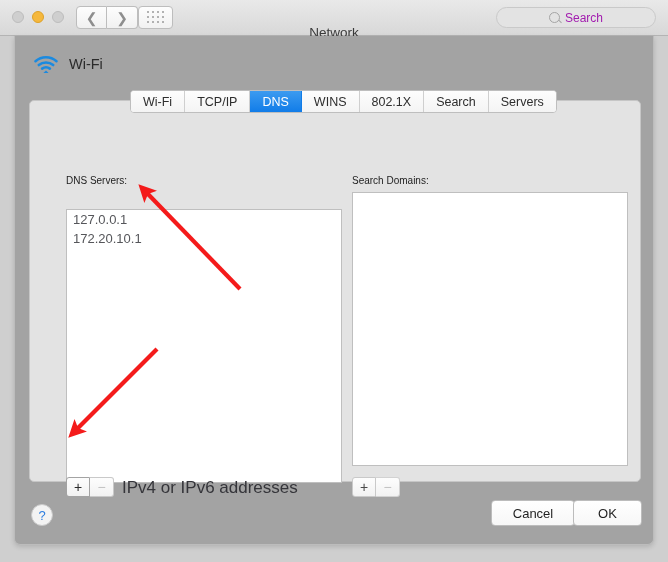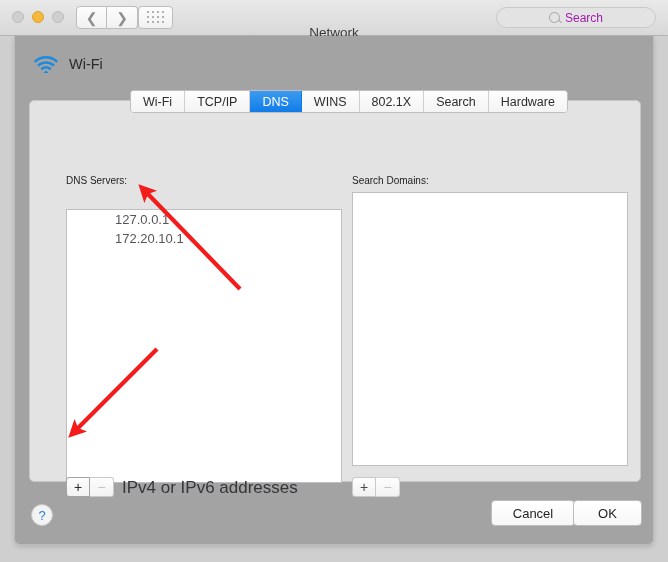--- a/index.html
+++ b/index.html
@@ -225,21 +225,21 @@
 
   .listbox {
     position: absolute;
     background: #ffffff;
     border: 1px solid #bfbfbf;
     box-sizing: border-box;
     overflow: hidden;
   }
   #dns-listbox {
     left: 36px; top: 108px;
-    width: 276px; height: 274px; padding-left: 42px;
+    width: 276px; height: 274px;
   }
   #domains-listbox {
     left: 322px; top: 91px;
     width: 276px; height: 274px;
   }
   .list-row {
     font-size: 13px;
     color: #55565a;
     padding: 1px 7px 1px 6px;
     line-height: 17px;
@@ -383,21 +383,21 @@
 
     <div id="tab-panel">
 
       <div id="tabbar">
         <div class="tab">Wi-Fi</div>
         <div class="tab">TCP/IP</div>
         <div class="tab active">DNS</div>
         <div class="tab">WINS</div>
         <div class="tab">802.1X</div>
         <div class="tab">Search</div>
-        <div class="tab">Hardware</div>
+        <div class="tab">Servers</div>
       </div>
 
       <div class="col-label" id="dns-label">DNS Servers:</div>
       <div class="listbox" id="dns-listbox">
         <div class="list-row">127.0.0.1</div>
         <div class="list-row">172.20.10.1</div>
       </div>
       <div class="pm-group" id="dns-pm-group">
         <div class="pm-btn plus strong">+</div>
         <div class="pm-btn minus strong">−</div>

